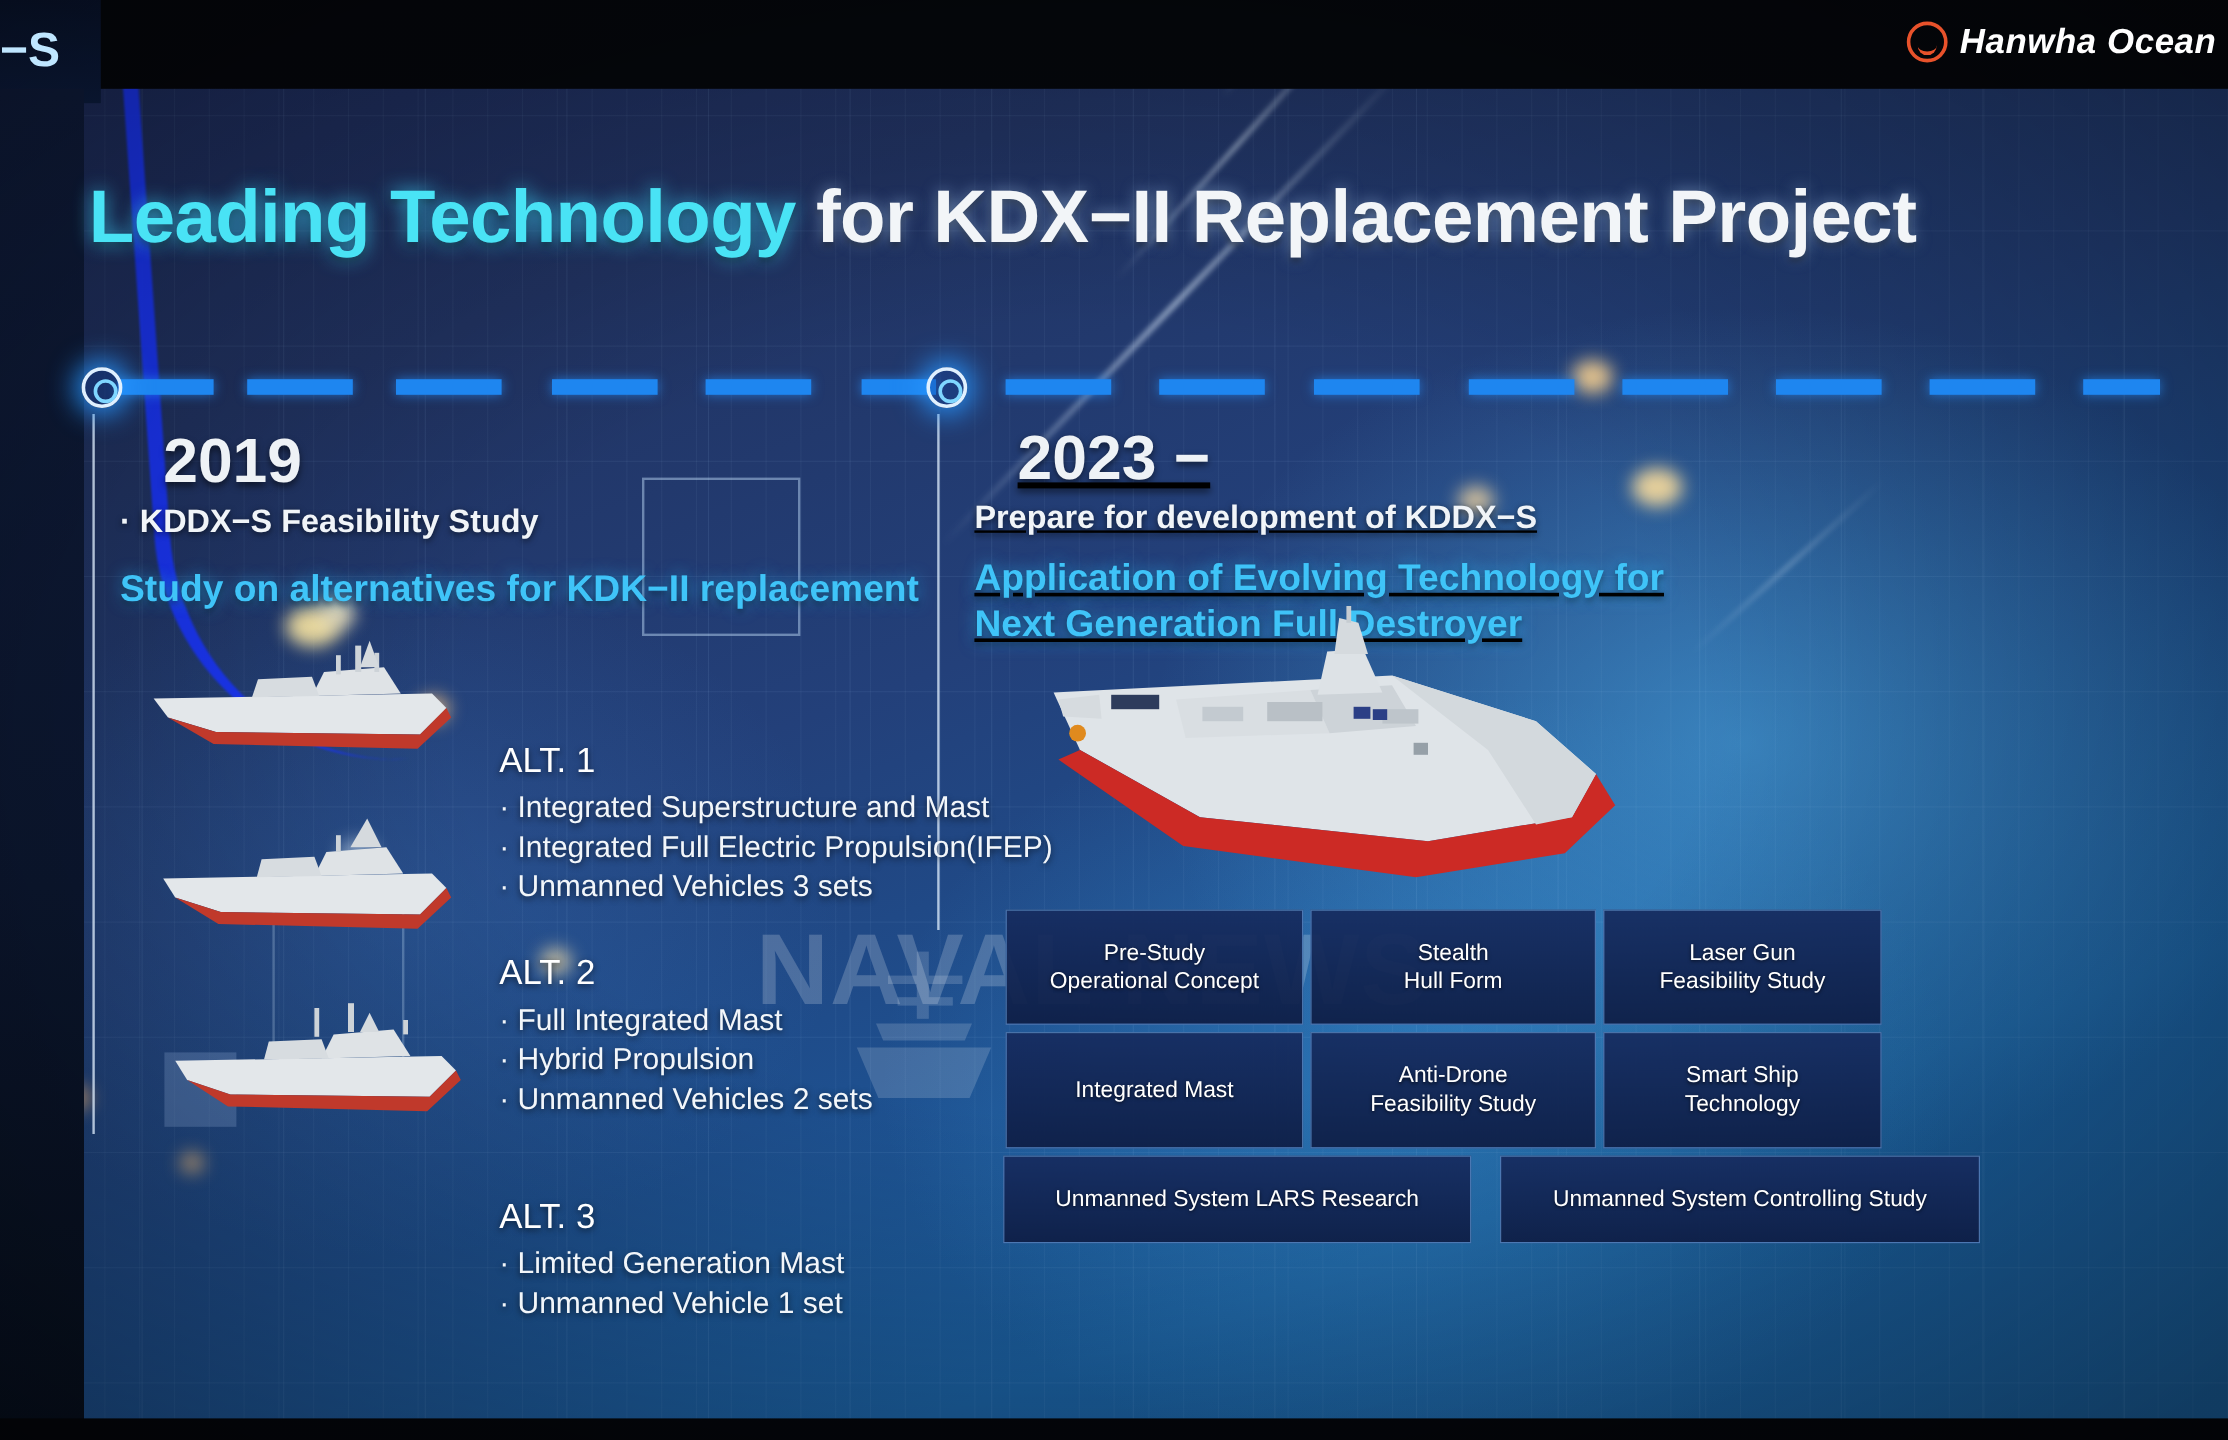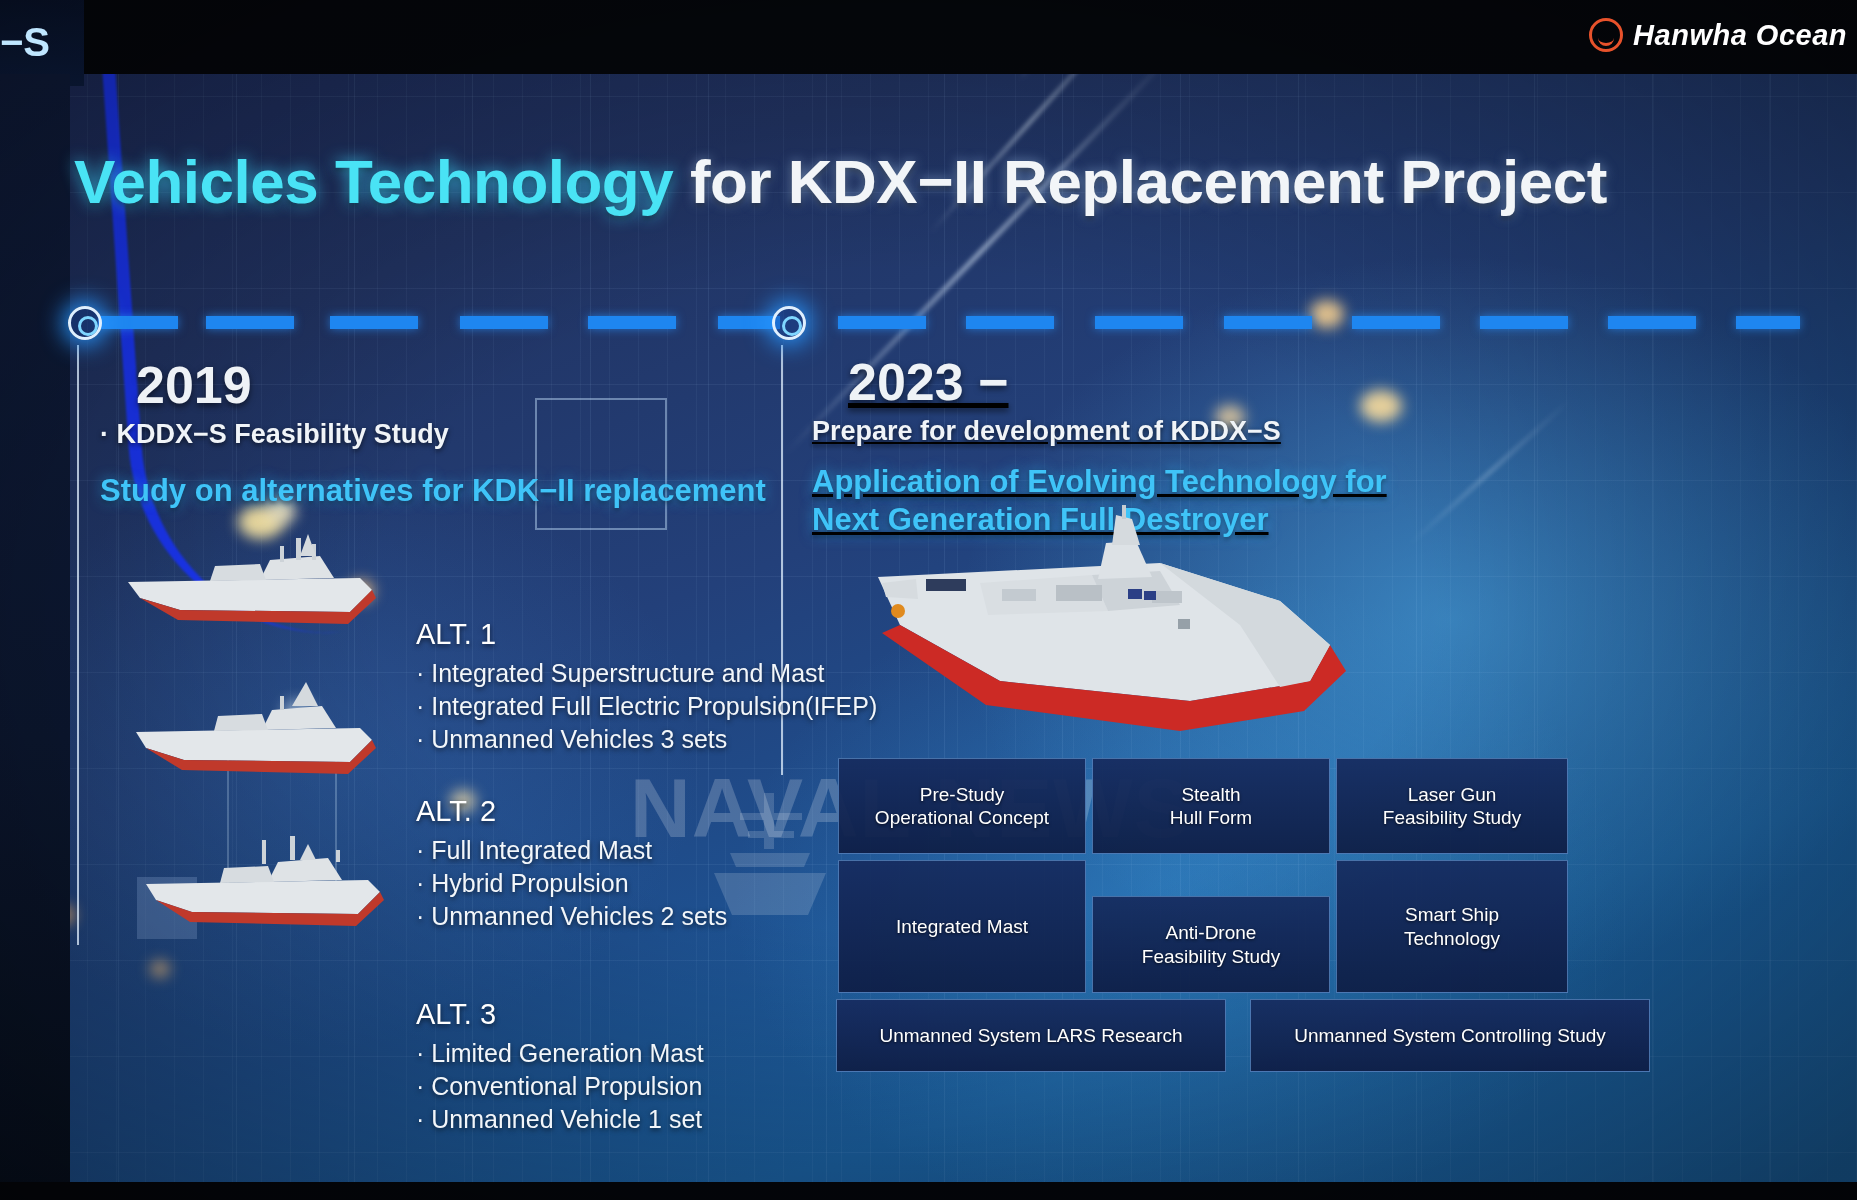--- a/index.html
+++ b/index.html
@@ -311,21 +311,21 @@
   <svg class="wm-icon" viewBox="0 0 140 150">
     <path d="M14 98 L126 98 L108 140 L32 140 Z" fill="#ffffff"></path>
     <rect x="64" y="18" width="10" height="56" fill="#ffffff"></rect>
     <rect x="40" y="38" width="62" height="7" fill="#ffffff"></rect>
     <rect x="48" y="56" width="46" height="7" fill="#ffffff"></rect>
     <path d="M30 78 L110 78 L104 92 L36 92 Z" fill="#ffffff"></path>
   </svg>
   <div class="watermark">NAVAL NEWS</div>
 
   <div class="title">
-    <span class="cyan">Vehicles Technology</span><span class="white"> for KDX−II Replacement Project</span>
+    <span class="cyan">Leading Technology</span><span class="white"> for KDX−II Replacement Project</span>
   </div>
 
   <div class="tl-track">
     <div class="tl-dash" style="left:38px; width:80px;"></div>
     <div class="tl-dash" style="left:146px; width:88px;"></div>
     <div class="tl-dash" style="left:270px; width:88px;"></div>
     <div class="tl-dash" style="left:400px; width:88px;"></div>
     <div class="tl-dash" style="left:528px; width:88px;"></div>
     <div class="tl-dash" style="left:658px; width:62px;"></div>
     <div class="tl-dash" style="left:778px; width:88px;"></div>
@@ -358,21 +358,20 @@
   <div class="alt-block" style="left:416px; top:795px;">
     <div class="alt-title">ALT. 2</div>
     <div class="alt-line">· Full Integrated Mast</div>
     <div class="alt-line">· Hybrid Propulsion</div>
     <div class="alt-line">· Unmanned Vehicles 2 sets</div>
   </div>
 
   <div class="alt-block" style="left:416px; top:998px;">
     <div class="alt-title">ALT. 3</div>
     <div class="alt-line">· Limited Generation Mast</div>
-    <div class="alt-line">· Conventional Propulsion</div>
     <div class="alt-line">· Unmanned Vehicle 1 set</div>
   </div>
 
   <div class="col-2023">
     <div class="year">2023 −</div>
     <div class="sub-white">Prepare for development of KDDX−S</div>
     <div class="sub-cyan" style="margin-top:16px;">Application of Evolving Technology for</div>
     <div class="sub-cyan">Next Generation Full Destroyer</div>
   </div>
 
@@ -380,21 +379,21 @@
     <div class="box-row">
       <div class="box" style="flex:0 0 248px;">Pre-Study
 Operational Concept</div>
       <div class="box" style="flex:0 0 238px;">Stealth
 Hull Form</div>
       <div class="box" style="flex:0 0 232px;">Laser Gun
 Feasibility Study</div>
     </div>
     <div class="box-row">
       <div class="box" style="flex:0 0 248px;">Integrated Mast</div>
-      <div class="box" style="flex:0 0 238px;margin-top:36px;">Anti-Drone
+      <div class="box" style="flex:0 0 238px;">Anti-Drone
 Feasibility Study</div>
       <div class="box" style="flex:0 0 232px;">Smart Ship
 Technology</div>
     </div>
     <div class="box-row" style="margin-left:-2px;">
       <div class="box" style="flex:0 0 390px; min-height:48px;">Unmanned System LARS Research</div>
       <div class="box" style="flex:0 0 400px; min-height:48px; margin-left:18px;">Unmanned System Controlling Study</div>
     </div>
   </div>
 

